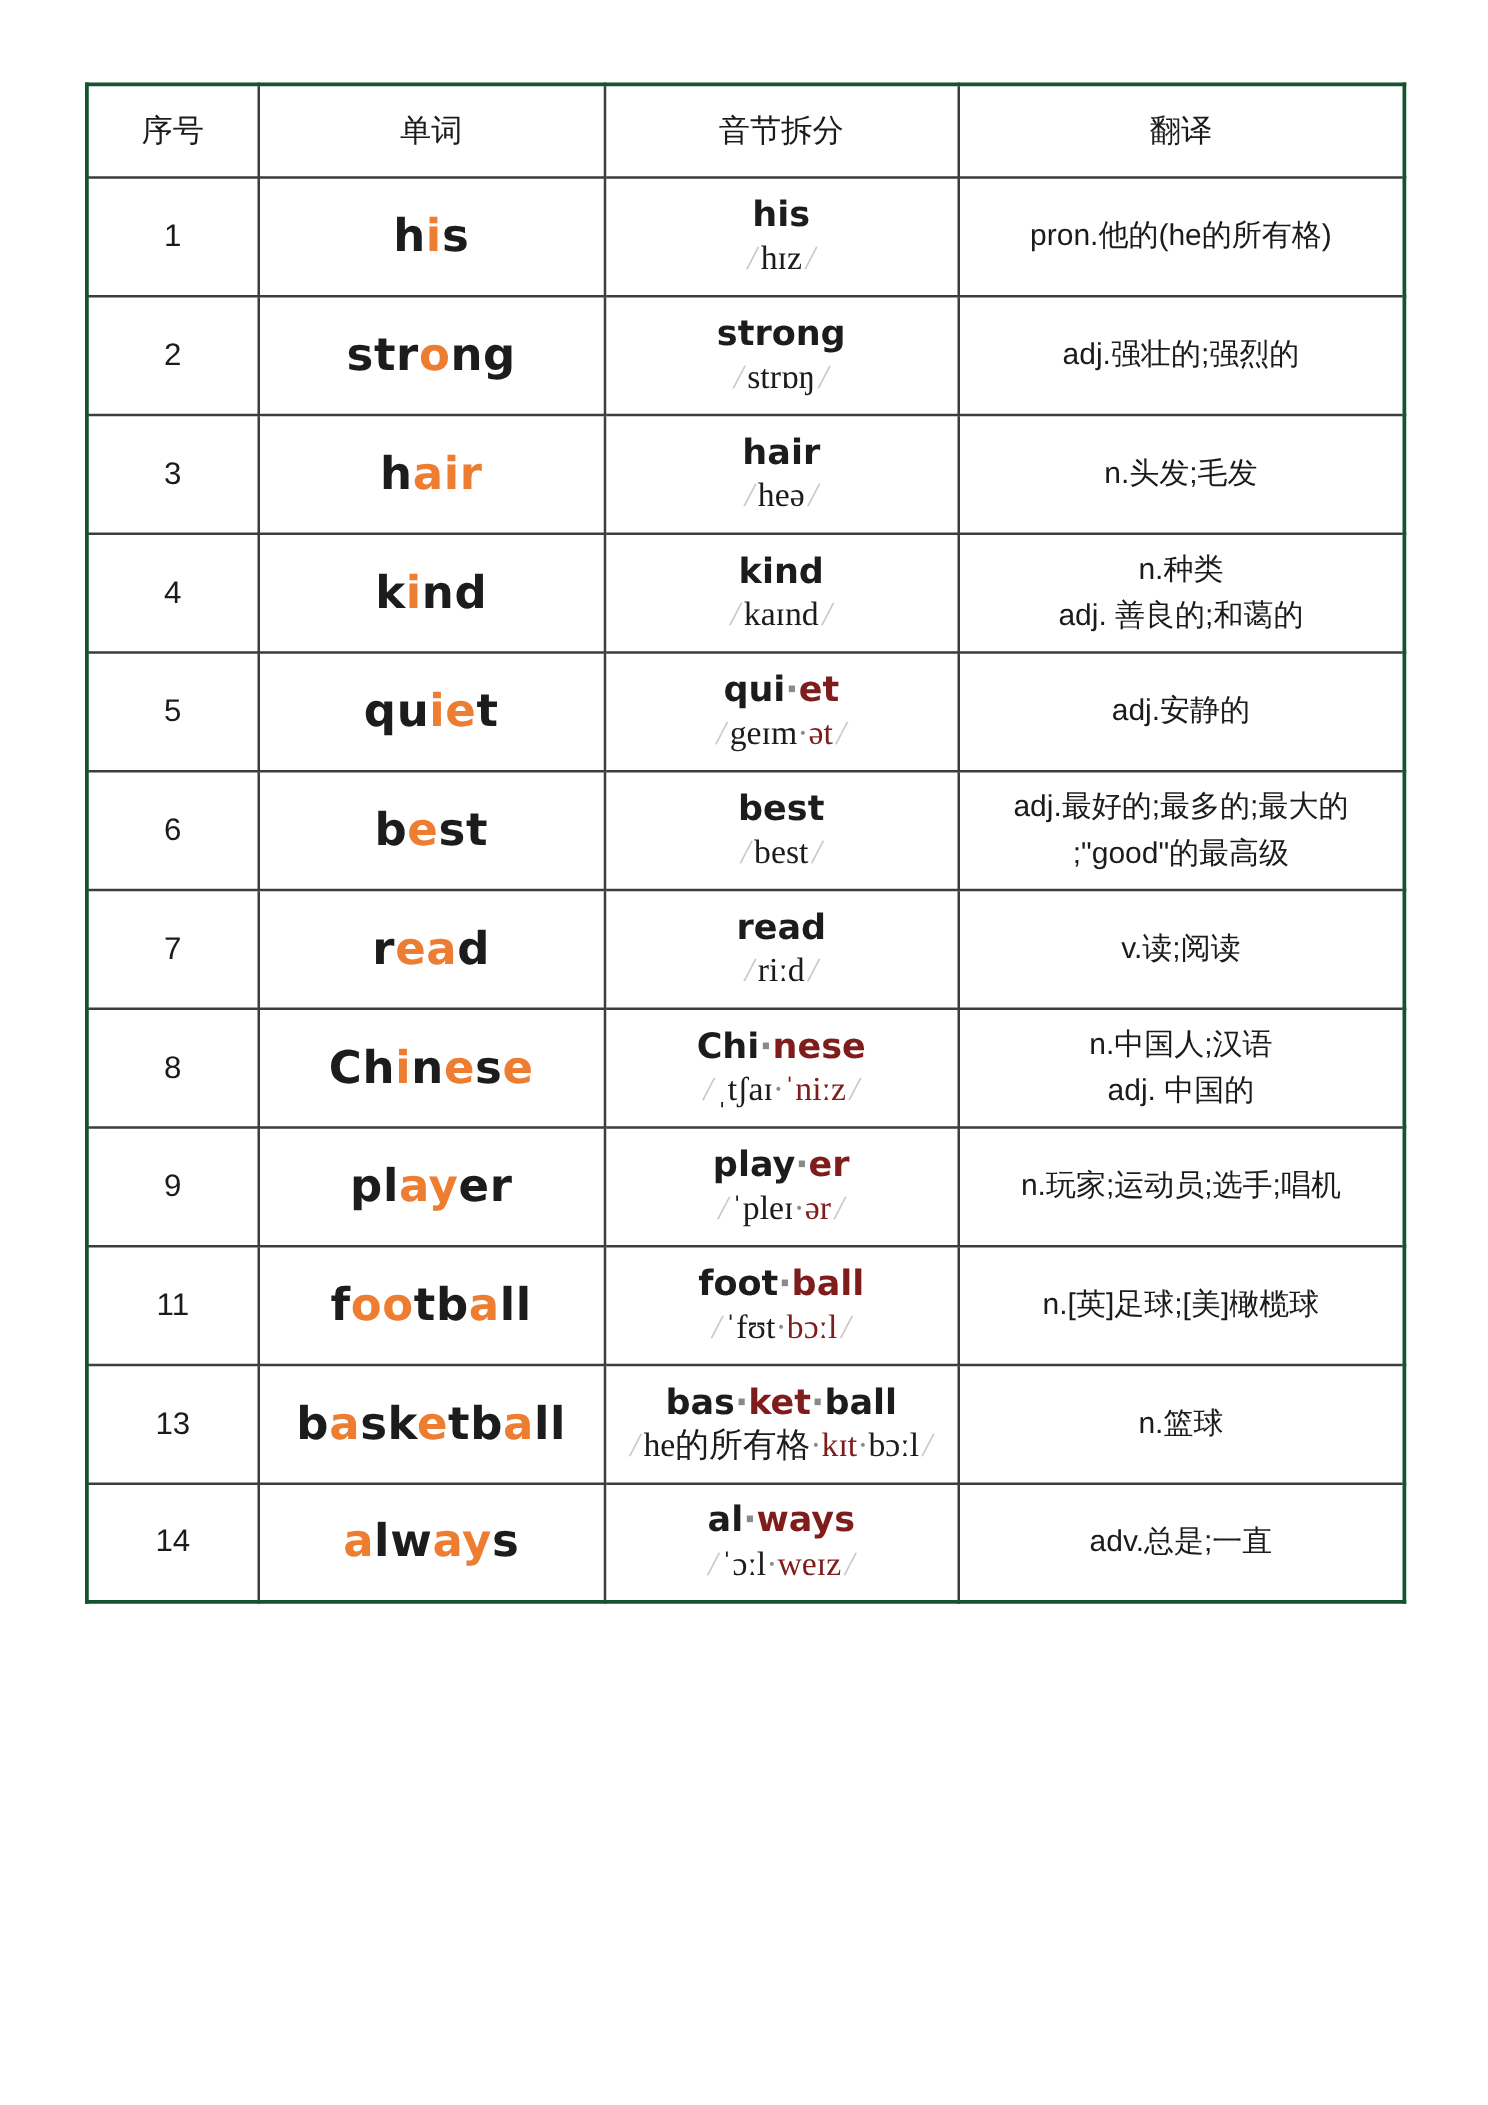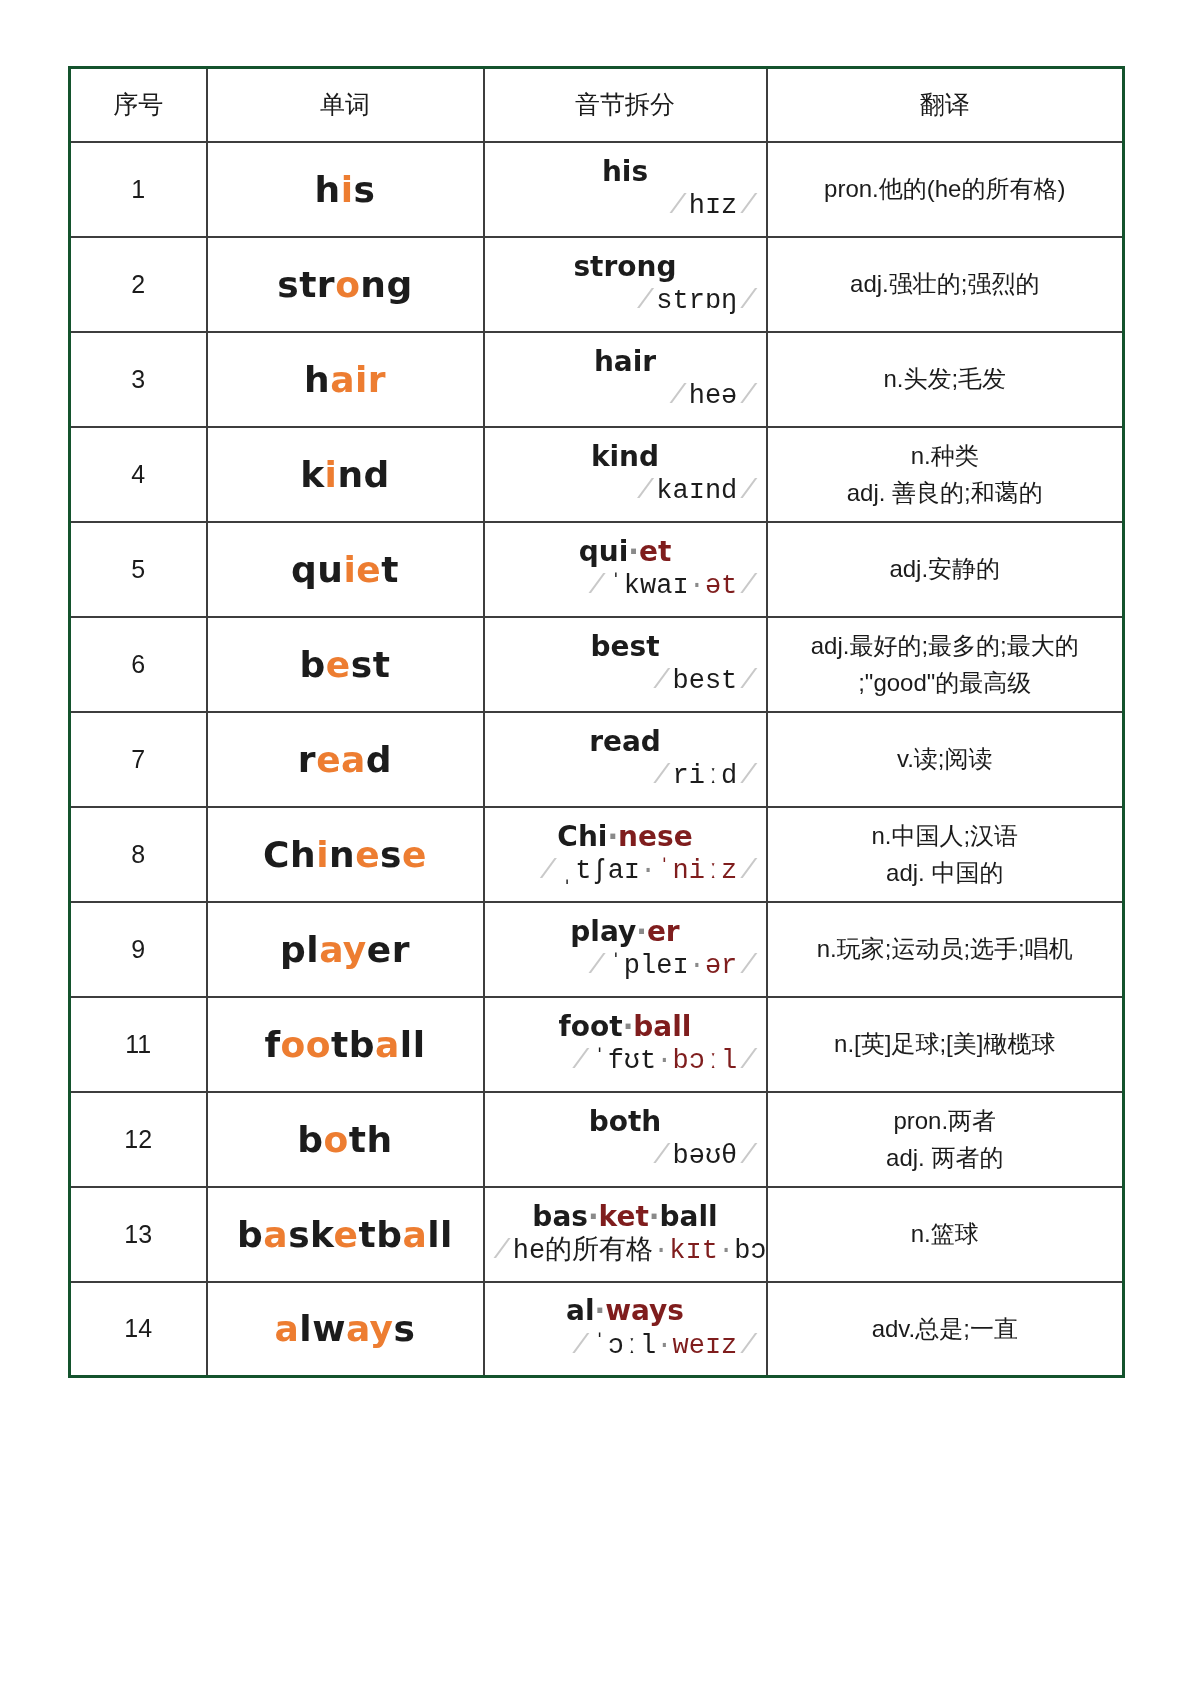--- a/index.html
+++ b/index.html
@@ -7,21 +7,21 @@
   .table-wrap{position:absolute;left:68px;top:66px;}
   table{border-collapse:collapse;table-layout:fixed;width:1054px;background:#fff;border:3px solid #14532d;}
   th,td{border:2px solid #3d3d3d;text-align:center;vertical-align:middle;padding:0 6px;overflow:hidden;}
   col.c1{width:137px;} col.c2{width:277px;} col.c3{width:283px;} col.c4{width:357px;}
   thead tr{height:74px;}
   tbody tr{height:95px;}
   th{font-size:25px;font-weight:400;color:#1b1b1b;}
   .idx{font-size:25px;color:#1b1b1b;}
   .word{font-family:"DejaVu Sans",sans-serif;font-size:36px;font-weight:700;letter-spacing:0.5px;white-space:nowrap;}
   .syll{font-family:"DejaVu Sans",sans-serif;font-size:28px;font-weight:700;line-height:1.15;white-space:nowrap;}
-  .phon{font-family:Liberation Mono, monospace;font-size:27px;font-weight:400;line-height:1.2;margin-top:2px;white-space:nowrap;text-align:right;}
+  .phon{font-family:Liberation Serif, serif;font-size:27px;font-weight:400;line-height:1.2;margin-top:2px;white-space:nowrap;}
   .slash{color:#c9c9c9;font-style:italic;padding:0 3px;}
   .trans-line{font-size:24px;color:#1b1b1b;line-height:1.55;}
   .seg-k{color:#1c1c1c;}
   .seg-o{color:#ED7D31;}
   .seg-b{color:#7f1d1d;}
   .seg-g{color:#8a8a8a;}
 </style>
 </head>
 <body>
 
@@ -99,21 +99,21 @@
           </td>
   </tr>
 
   <tr>
     <td class="idx">5</td>
     <td>
       <span class="word"><span class="seg-k">qu</span><span class="seg-o">ie</span><span class="seg-k">t</span></span>
     </td>
     <td>
       <div class="syll"><span class="seg-k">qui</span><span class="seg-g">·</span><span class="seg-b">et</span></div>
-      <div class="phon"><span class="slash">/</span><span><span class="seg-k">ˈkwaɪ</span><span class="seg-g">·</span><span class="seg-b">ət</span></span><span class="slash">/</span></div>
+      <div class="phon"><span class="slash">/</span><span><span class="seg-k">geɪm</span><span class="seg-g">·</span><span class="seg-b">ət</span></span><span class="slash">/</span></div>
     </td>
     <td>
             <div class="trans-line">adj.安静的</div>
           </td>
   </tr>
 
   <tr>
     <td class="idx">6</td>
     <td>
       <span class="word"><span class="seg-k">b</span><span class="seg-o">e</span><span class="seg-k">st</span></span>
@@ -179,34 +179,20 @@
     </td>
     <td>
       <div class="syll"><span class="seg-k">foot</span><span class="seg-g">·</span><span class="seg-b">ball</span></div>
       <div class="phon"><span class="slash">/</span><span><span class="seg-k">ˈfʊt</span><span class="seg-g">·</span><span class="seg-b">bɔːl</span></span><span class="slash">/</span></div>
     </td>
     <td>
             <div class="trans-line">n.[英]足球;[美]橄榄球</div>
           </td>
   </tr>
 
-  <tr>
-    <td class="idx">12</td>
-    <td>
-      <span class="word"><span class="seg-k">b</span><span class="seg-o">o</span><span class="seg-k">th</span></span>
-    </td>
-    <td>
-      <div class="syll"><span class="seg-k">both</span></div>
-      <div class="phon"><span class="slash">/</span><span><span class="seg-k">bəʊθ</span></span><span class="slash">/</span></div>
-    </td>
-    <td>
-            <div class="trans-line">pron.两者</div>
-            <div class="trans-line">adj. 两者的</div>
-          </td>
-  </tr>
 
   <tr>
     <td class="idx">13</td>
     <td>
       <span class="word"><span class="seg-k">b</span><span class="seg-o">a</span><span class="seg-k">sk</span><span class="seg-o">e</span><span class="seg-k">tb</span><span class="seg-o">a</span><span class="seg-k">ll</span></span>
     </td>
     <td>
       <div class="syll"><span class="seg-k">bas</span><span class="seg-g">·</span><span class="seg-b">ket</span><span class="seg-g">·</span><span class="seg-k">ball</span></div>
       <div class="phon"><span class="slash">/</span><span><span class="seg-k">he的所有格</span><span class="seg-g">·</span><span class="seg-b">kɪt</span><span class="seg-g">·</span><span class="seg-k">bɔːl</span></span><span class="slash">/</span></div>
     </td>

